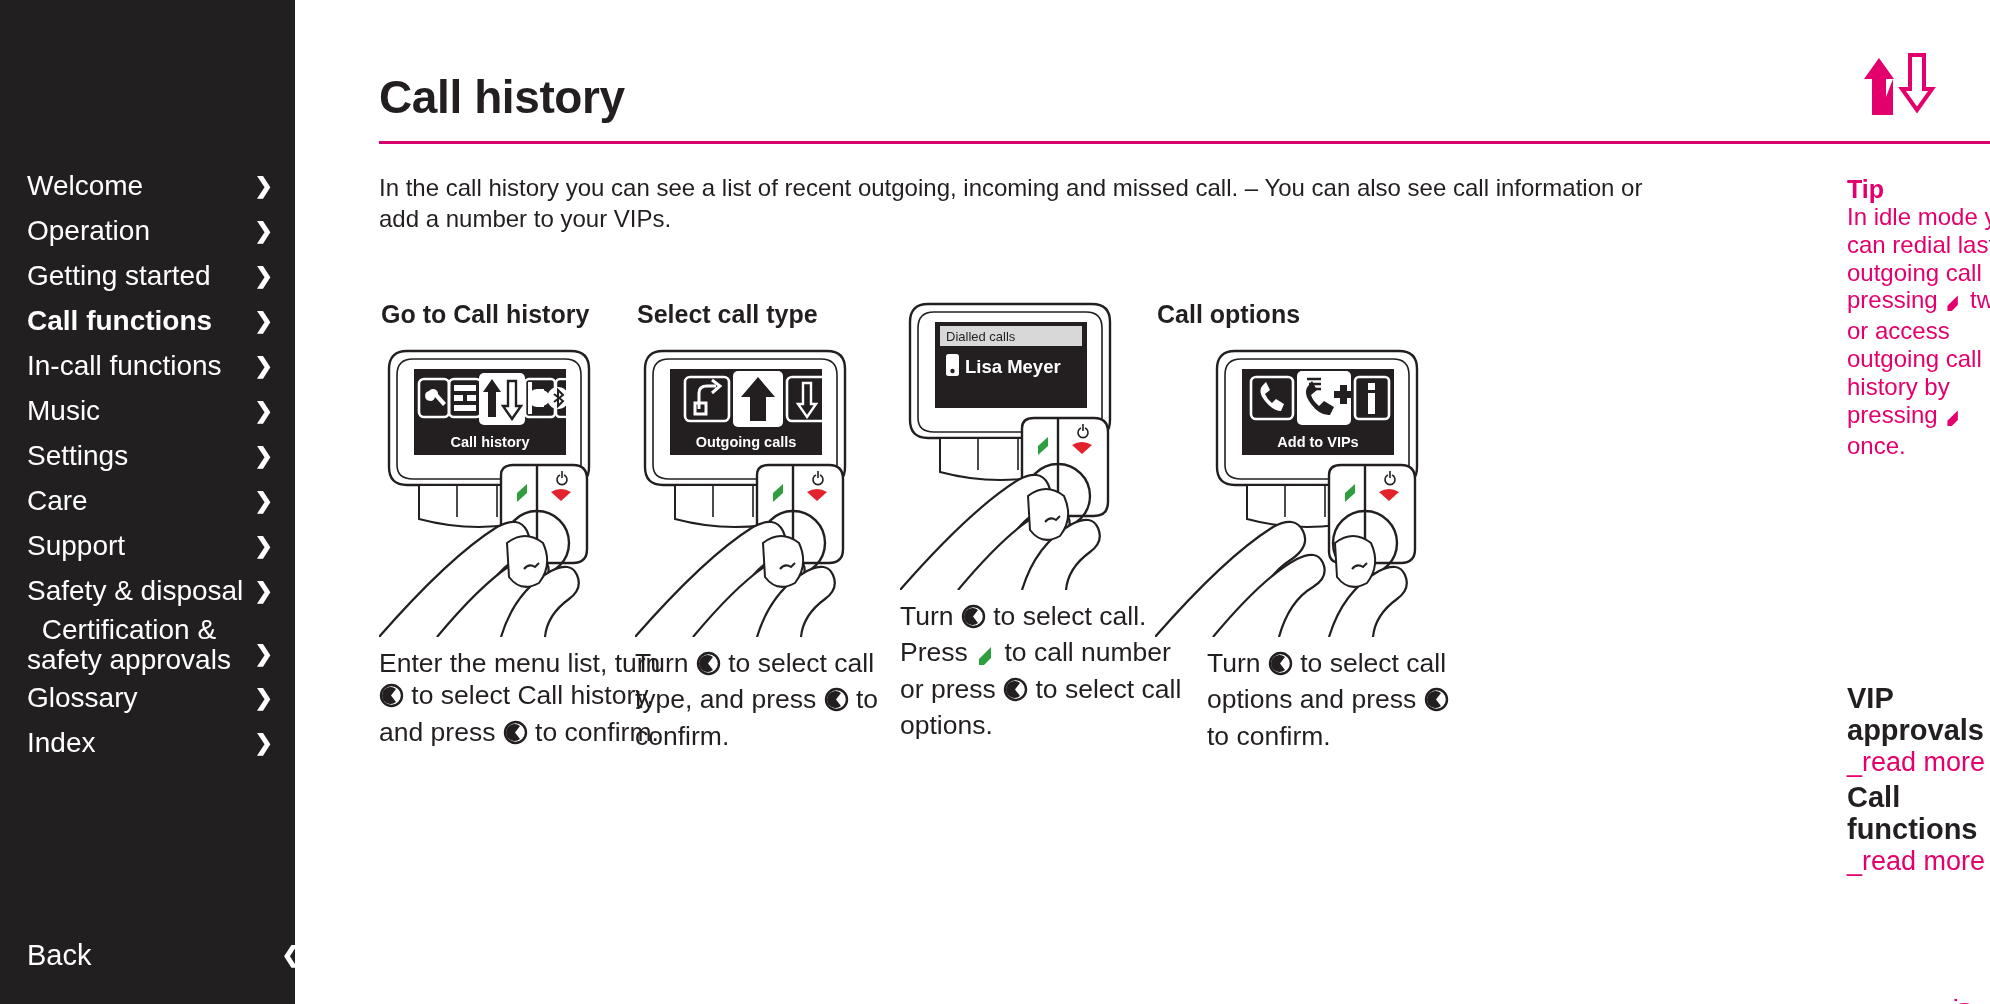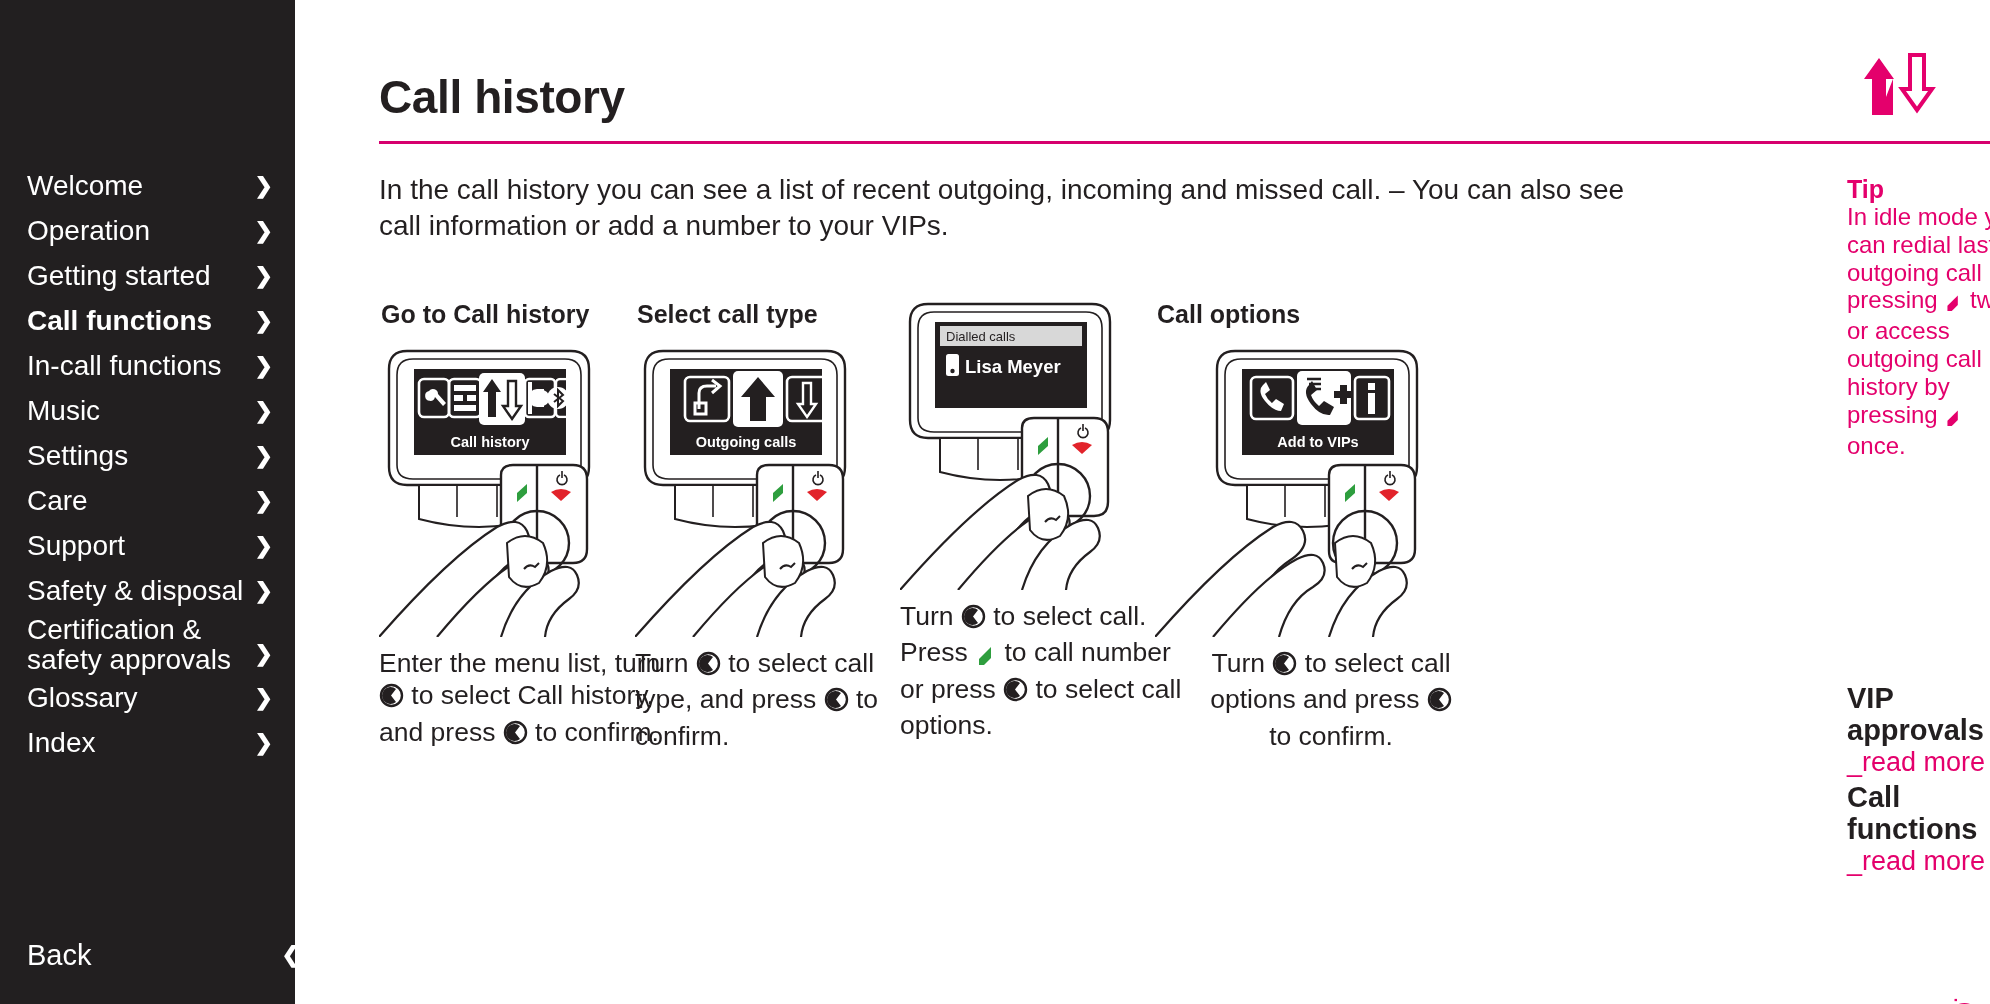--- a/index.html
+++ b/index.html
@@ -22,21 +22,21 @@
     color:#ffffff;font-size:28px;font-weight:400;
     white-space:nowrap;cursor:pointer;
   }
   .nav-item.two-line{height:60px;line-height:30px;padding-top:2px;}
   .nav-item.active{font-weight:bold;}
   .nav-item .chev{
     position:absolute;right:22px;top:50%;transform:translateY(-50%);
     font-size:22px;font-weight:bold;line-height:1;
   }
   .nav-item.two-line .chev{top:auto;bottom:10px;transform:none;}
-  .nav-label{display:inline-block;}
+  .nav-label{display:inline-block;text-align:center;}
   .nav-label .l2{display:block;}
   #back-item{
     position:absolute;left:0;bottom:25px;width:322px;height:48px;line-height:48px;
     padding-left:27px;box-sizing:border-box;color:#fff;font-size:29px;cursor:pointer;
   }
   #back-item .chev-left{position:absolute;right:22px;top:50%;transform:translateY(-50%);font-size:22px;font-weight:bold;line-height:1;}
 
   
   #main{position:absolute;left:295px;top:0;width:1695px;height:1004px;}
 
@@ -44,21 +44,21 @@
     position:absolute;left:84px;top:70px;
     font-size:46px;font-weight:bold;color:#231f20;letter-spacing:-0.4px;
   }
   #title-rule{
     position:absolute;left:84px;top:141px;width:1621px;height:3px;background:#d6006e;
   }
   #updown-icon{position:absolute;right:53px;top:53px;width:78px;height:62px;}
 
   #intro{
     position:absolute;left:84px;top:172px;width:1270px;
-    font-size:28px;line-height:1.3;color:#231f20;
+    font-size:24px;line-height:1.3;color:#231f20;
   }
 
   
   .step{position:absolute;top:300px;}
   .step-title{font-size:25px;font-weight:bold;color:#231f20;margin:0 0 18px 2px;}
   .illus{position:relative;width:300px;height:288px;}
   .caption{
     margin-top:12px;font-size:26.5px;line-height:1.22;color:#231f20;width:100%;
   }
   .caption .wheel,.caption .grn{vertical-align:-4px;}
@@ -358,21 +358,21 @@
         <path d="M181 128 a5 5 0 1 0 4 0 M183 124 v7" stroke="#231f20" stroke-width="1.6" fill="none"></path>
         <circle cx="158" cy="196" r="32" fill="none" stroke="#231f20" stroke-width="2.4"></circle>
         <path d="M-52 290 q70 -80 118 -110 q22 -12 30 4 q8 16 -14 30 q-28 18 -46 76" fill="#fff" stroke="#231f20" stroke-width="2.2"></path>
         <path d="M6 290 q50 -60 84 -78 q20 -10 26 4 q6 14 -10 24 q-24 14 -34 50" fill="#fff" stroke="#231f20" stroke-width="2.2"></path>
         <path d="M122 290 q14 -46 50 -66 q20 -10 26 4 q6 14 -8 24 q-22 16 -24 38" fill="#fff" stroke="#231f20" stroke-width="2.2"></path>
         <path d="M128 196 q18 -14 36 0 q10 22 -4 40 q-18 10 -30 -6z" fill="#fff" stroke="#231f20" stroke-width="2"></path>
         <path d="M145 222 q5 -6 11 -2 l4 -4" stroke="#231f20" stroke-width="2" fill="none"></path>
         </g>
       </svg>
     </div>
-    <div class="caption" style="margin-left:52px;width:248px;text-align:center;">
+    <div class="caption" style="margin-left:52px;width:248px;">
       <span>Turn </span><span class="wheel"><svg width="25" height="25" viewBox="0 0 25 25">
             <circle cx="12.5" cy="12.5" r="10.5" fill="none" stroke="#231f20" stroke-width="2.4"></circle>
             <path d="M17 6 a8.5 8.5 0 1 0 0 13 l-5 -6.5z" fill="#231f20"></path>
           </svg></span><span> to select call options and press </span><span class="wheel"><svg width="25" height="25" viewBox="0 0 25 25">
             <circle cx="12.5" cy="12.5" r="10.5" fill="none" stroke="#231f20" stroke-width="2.4"></circle>
             <path d="M17 6 a8.5 8.5 0 1 0 0 13 l-5 -6.5z" fill="#231f20"></path>
           </svg></span><span> to confirm.</span>
     </div>
   </div>
 

